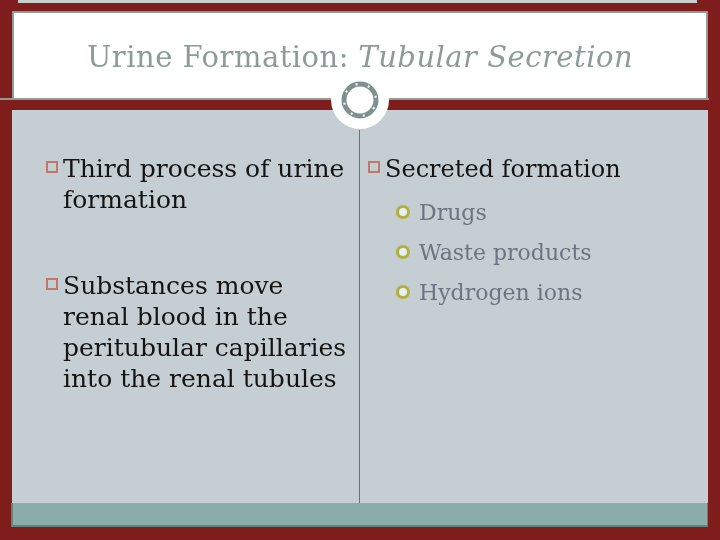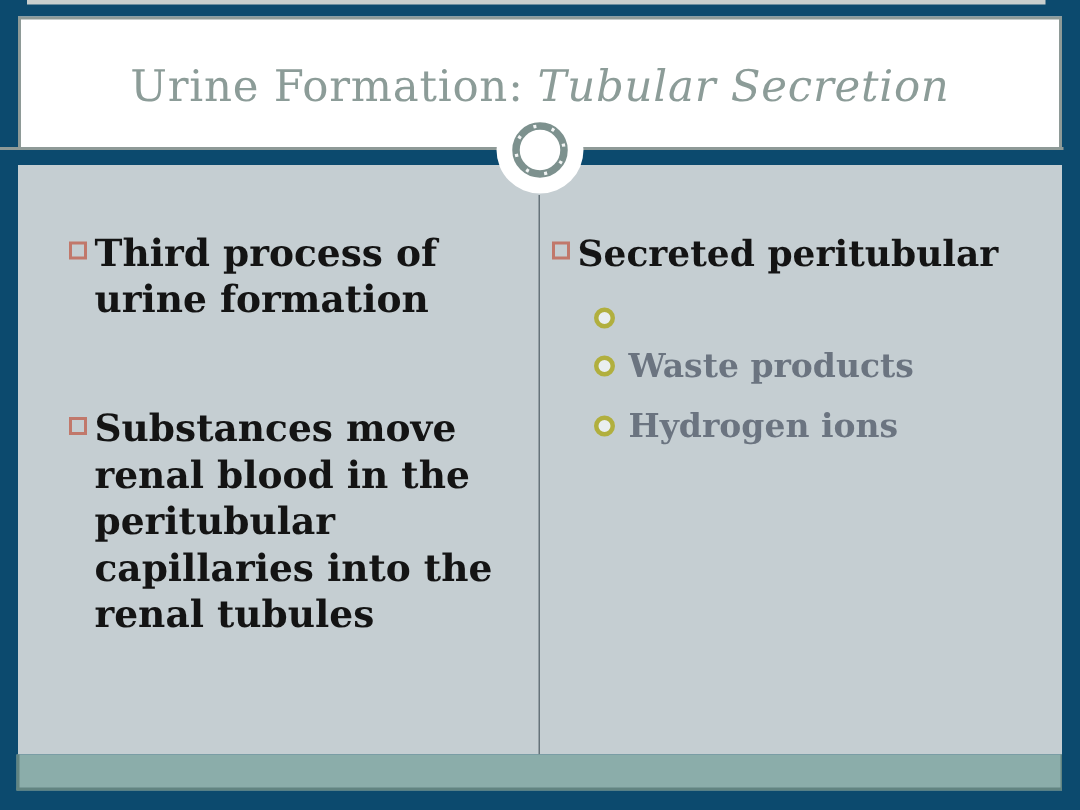--- a/index.html
+++ b/index.html
@@ -1,18 +1,18 @@
 <!DOCTYPE html>
 <html><head>
 <meta charset="utf-8">
 <style>
   * { margin:0; padding:0; box-sizing:border-box; }
   html,body { width:720px; height:540px; background:#ffffff; }
   .slide {
-    position:relative; width:720px; height:540px; background:#0c4a6e;
+    position:relative; width:720px; height:540px; background:#7f1d1d;
     font-family:"DejaVu Serif", serif; overflow:hidden;
   }
   .top-strip {
     position:absolute; left:18px; top:0; width:679px; height:3px; background:#c9cfce;
   }
   .header-box {
     position:absolute; left:12px; top:11px; width:696px; height:87px;
     background:#ffffff; border:2px solid #8e9a97; border-bottom:none;
   }
   .title {
@@ -20,21 +20,20 @@
     font-size:29px; font-weight:normal; color:#8c9c98; letter-spacing:0.5px;
     white-space:nowrap;
   }
   .title .t-italic { font-style:italic; margin-left:0.32em; }
   .h-line {
     position:absolute; left:0; top:98px; width:709px; height:2px; background:#8e9a97;
   }
   .content-area {
     position:absolute; left:12px; top:110px; width:696px; height:393px;
     background:#c5ced2;
-    font-weight:bold;
   }
   .col-divider {
     position:absolute; left:347px; top:20px; width:1px; height:373px; background:#66737a;
   }
   .halo {
     position:absolute; left:331px; top:71px; width:58px; height:58px;
     border-radius:50%; background:#ffffff;
   }
   .halo svg { display:block; margin:7px; }
   .bottom-bar {
@@ -96,25 +95,26 @@
       </li>
       <li>
         <span class="sq-bullet"></span>
         <span class="b-text">Substances move renal blood in the peritubular capillaries into the renal tubules</span>
       </li>
     </ul>
 
     <div class="right-col">
       <div class="r-head">
         <span class="sq-bullet"></span>
-        <span>Secreted peritubular</span>
+        <span>Secreted formation</span>
       </div>
       <ul class="sub-list">
         <li>
           <span class="circ-bullet"></span>
+          <span>Drugs</span>
         </li>
         <li>
           <span class="circ-bullet"></span>
           <span>Waste products</span>
         </li>
         <li>
           <span class="circ-bullet"></span>
           <span>Hydrogen ions</span>
         </li>
       </ul>

